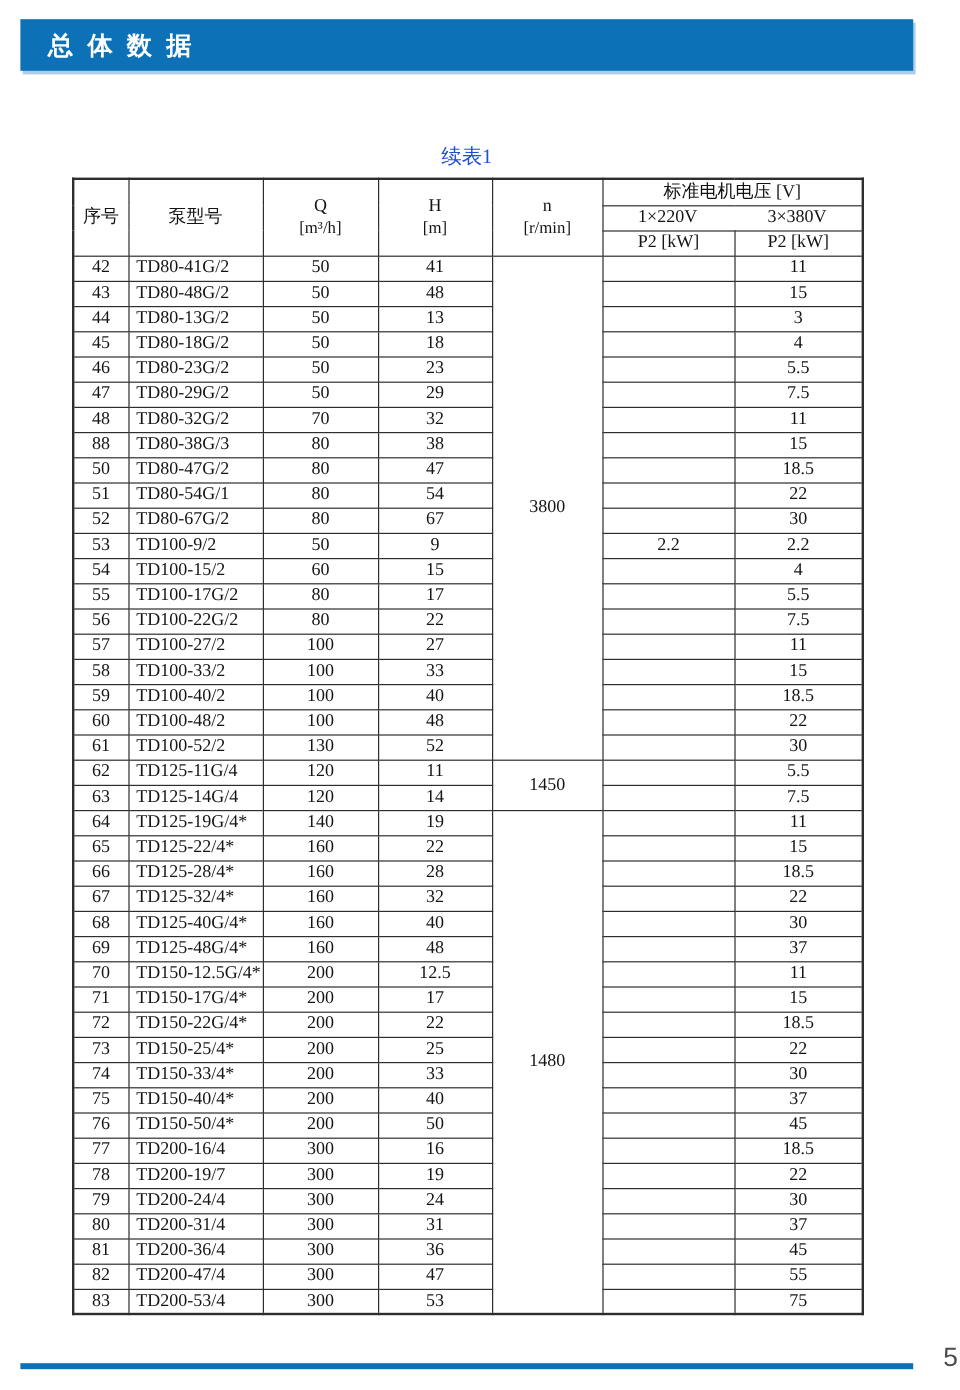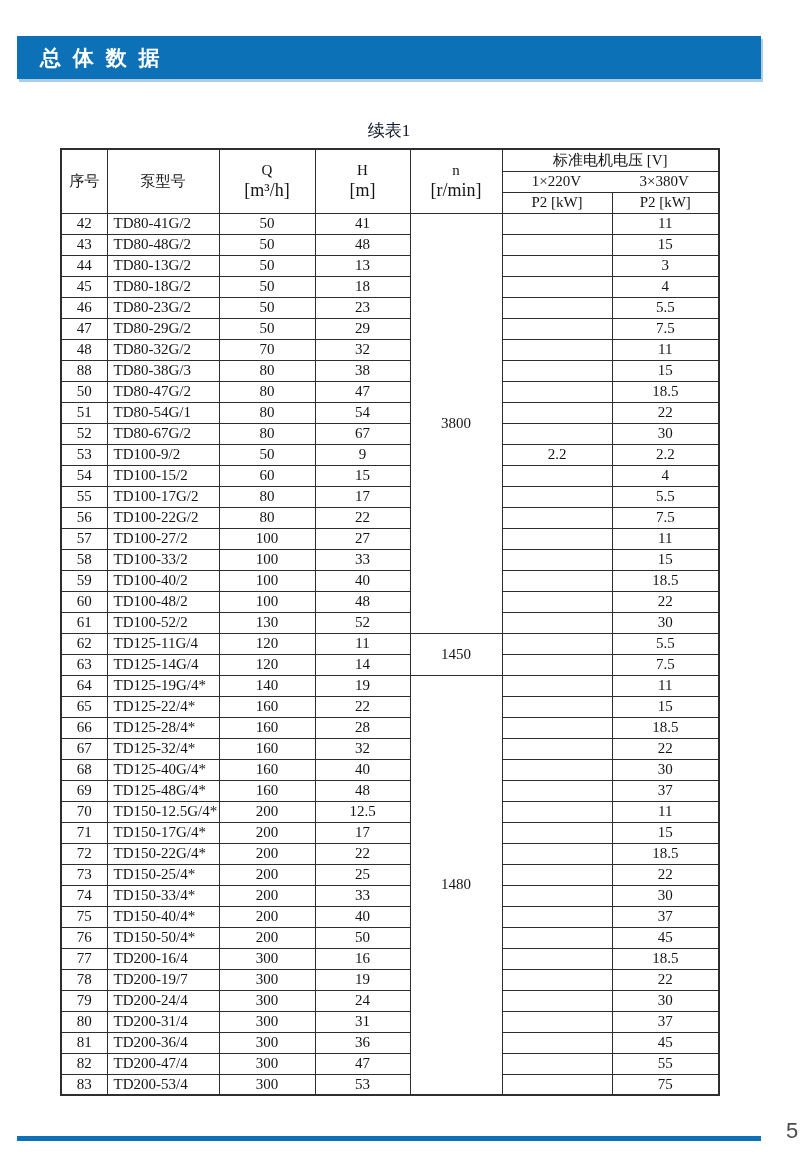--- a/index.html
+++ b/index.html
@@ -1,51 +1,51 @@
 <!DOCTYPE html>
 <html><head>
 <meta charset="utf-8">
 <style>
   * { margin:0; padding:0; box-sizing:border-box; }
   html,body { width:800px; height:1158px; background:#ffffff; overflow:hidden; }
   body { position:relative; font-family:"Liberation Serif","DejaVu Serif",serif; color:#1c1c1c; }
 
   .header-bar {
-    position:absolute; left:17px; top:36px; width:744px; height:43px;
+    position:absolute; left:17px; top:16px; width:744px; height:43px;
     background:#0d71b7;
     box-shadow:2px 3px 0 #abcdea;
     display:flex; align-items:center;
     padding-left:23px;
   }
   .header-bar .title {
     color:#ffffff; font-family:"Liberation Sans","DejaVu Sans",sans-serif;
     font-weight:bold; font-size:21px; letter-spacing:3px;
   }
 
   .caption {
     position:absolute; left:60px; top:119px; width:658px;
-    text-align:center; font-size:17px; color:#0f172a;
+    text-align:center; font-size:17px; color:#1d4ed8;
   }
 
   .table-wrap { position:absolute; left:60px; top:148px; width:658px; }
   table {
     border-collapse:collapse; table-layout:fixed; width:658px;
     font-size:15px; color:#141414;
   }
   table, th, td { border:1px solid #2e2e2e; }
   table { border-width:2px; }
   th { font-weight:normal; text-align:center; vertical-align:middle; padding:0; line-height:1.25; }
   td { text-align:center; vertical-align:middle; padding:0; height:21px; overflow:hidden; white-space:nowrap; }
   thead tr.h1 { height:22px; }
   thead tr.h2 { height:21px; }
   thead tr.h3 { height:21px; }
   td.model { text-align:left; padding-left:6px; }
   .volt-split { display:flex; width:100%; }
   .volt-split span { flex:1; font-size:15px; }
-  .unit-line { font-size:18px; }
+  .unit-line { font-size:14px; }
 
   .footer-rule {
     position:absolute; left:17px; top:1136px; width:744px; height:5px;
     background:#0d71b7;
   }
   .page-number {
     position:absolute; left:786px; top:1118px;
     font-family:"Liberation Sans","DejaVu Sans",sans-serif;
     font-size:22px; color:#4c4c4c;
   }

